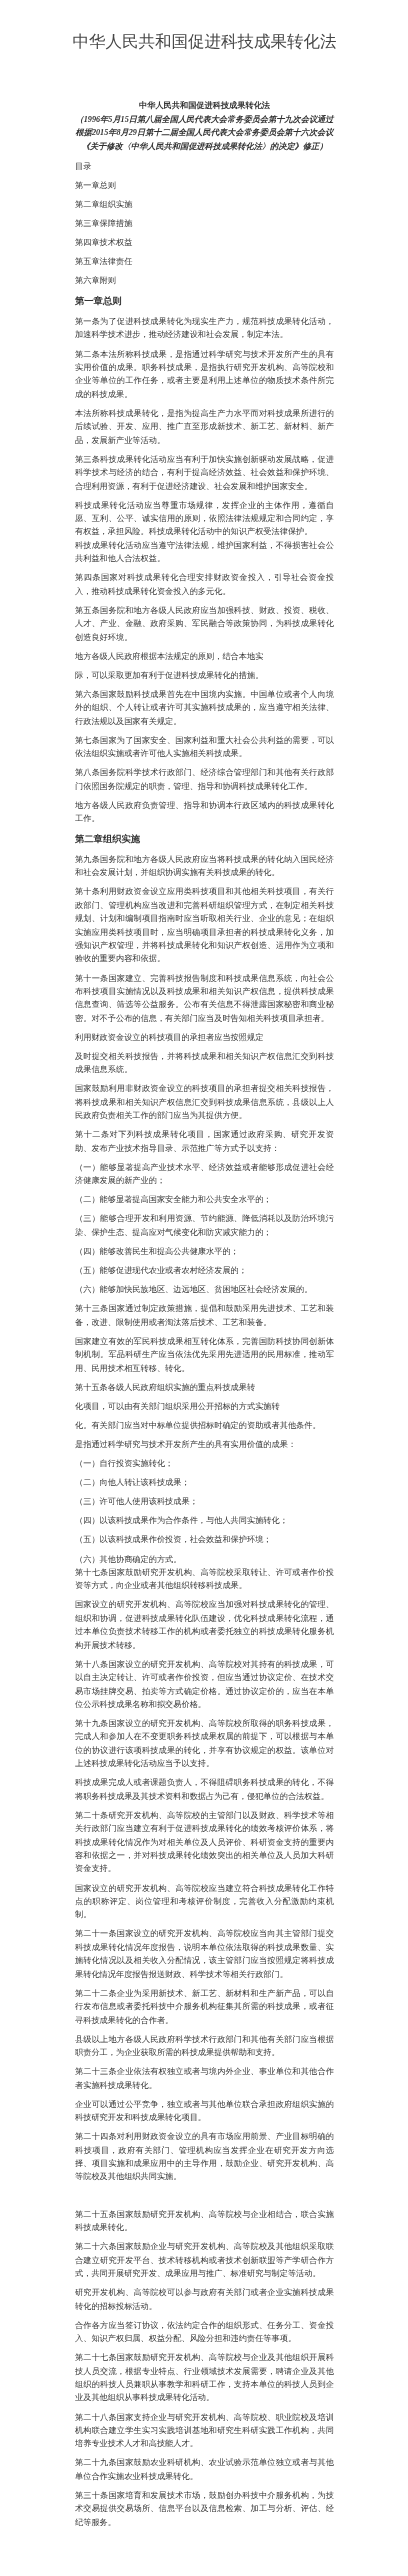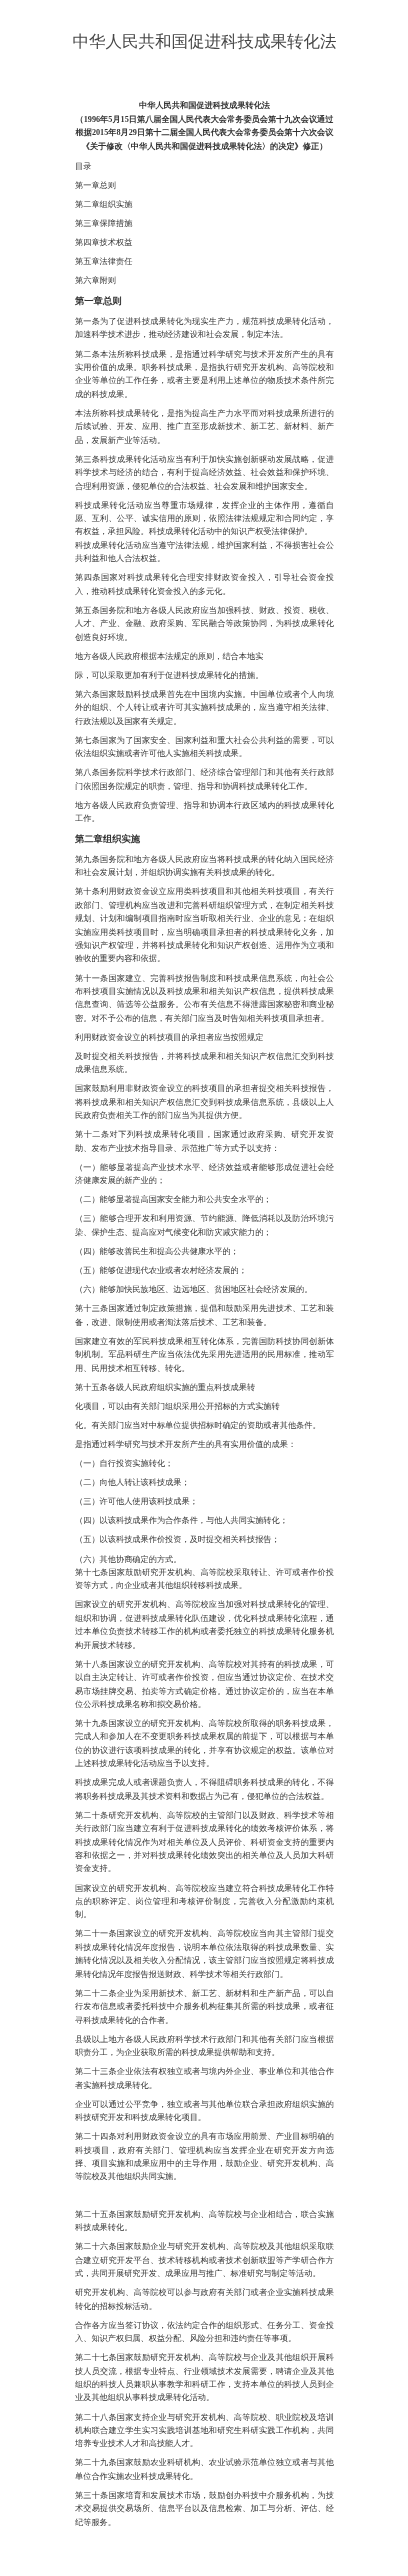--- a/index.html
+++ b/index.html
@@ -12,21 +12,21 @@
     padding-top:31px;margin:0 0 47px 0;
     font-size:16.5px;font-weight:400;color:#464646;
     text-align:center;white-space:nowrap;letter-spacing:0px;line-height:1.3;
   }
   .content{width:259px;margin:0 auto;}
   .content p{
     margin:0 0 5.7px 0;font-size:8.2px;line-height:13.4px;
     text-align:justify;color:#333333;
   }
   .b-sub{font-weight:bold;text-align:center !important;margin-bottom:0 !important;}
-  .b-notice{font-weight:bold;text-align:center !important;margin-bottom:6.7px !important;}
+  .b-notice{font-weight:bold;text-align:center !important;margin-bottom:6.7px !important;font-style:italic;}
   .b-h{font-size:9.3px !important;font-weight:bold;color:#262626;margin:7.2px 0 6.7px 0 !important;text-align:left !important;}
   .b-pt{margin-top:-5.7px !important;}
   .b-pg{margin-bottom:24px !important;}
 </style>
 </head>
 <body>
 
 <div class="page">
   <h1 class="title">中华人民共和国促进科技成果转化法</h1>
   <div class="content">
@@ -36,21 +36,21 @@
       <p class="b-toc">第一章总则</p>
       <p class="b-toc">第二章组织实施</p>
       <p class="b-toc">第三章保障措施</p>
       <p class="b-toc">第四章技术权益</p>
       <p class="b-toc">第五章法律责任</p>
       <p class="b-toc">第六章附则</p>
       <p class="b-h">第一章总则</p>
       <p class="b-p">第一条为了促进科技成果转化为现实生产力，规范科技成果转化活动，加速科学技术进步，推动经济建设和社会发展，制定本法。</p>
       <p class="b-p">第二条本法所称科技成果，是指通过科学研究与技术开发所产生的具有实用价值的成果。职务科技成果，是指执行研究开发机构、高等院校和企业等单位的工作任务，或者主要是利用上述单位的物质技术条件所完成的科技成果。</p>
       <p class="b-p">本法所称科技成果转化，是指为提高生产力水平而对科技成果所进行的后续试验、开发、应用、推广直至形成新技术、新工艺、新材料、新产品，发展新产业等活动。</p>
-      <p class="b-p">第三条科技成果转化活动应当有利于加快实施创新驱动发展战略，促进科学技术与经济的结合，有利于提高经济效益、社会效益和保护环境、合理利用资源，侵犯单位的合法权益、社会发展和维护国家安全。</p>
+      <p class="b-p">第三条科技成果转化活动应当有利于加快实施创新驱动发展战略，促进科学技术与经济的结合，有利于提高经济效益、社会效益和保护环境、合理利用资源，有利于促进经济建设、社会发展和维护国家安全。</p>
       <p class="b-p">科技成果转化活动应当尊重市场规律，发挥企业的主体作用，遵循自愿、互利、公平、诚实信用的原则，依照法律法规规定和合同约定，享有权益，承担风险。科技成果转化活动中的知识产权受法律保护。</p>
       <p class="b-pt">科技成果转化活动应当遵守法律法规，维护国家利益，不得损害社会公共利益和他人合法权益。</p>
       <p class="b-p">第四条国家对科技成果转化合理安排财政资金投入，引导社会资金投入，推动科技成果转化资金投入的多元化。</p>
       <p class="b-p">第五条国务院和地方各级人民政府应当加强科技、财政、投资、税收、人才、产业、金融、政府采购、军民融合等政策协同，为科技成果转化创造良好环境。</p>
       <p class="b-p">地方各级人民政府根据本法规定的原则，结合本地实</p>
       <p class="b-p">际，可以采取更加有利于促进科技成果转化的措施。</p>
       <p class="b-p">第六条国家鼓励科技成果首先在中国境内实施。中国单位或者个人向境外的组织、个人转让或者许可其实施科技成果的，应当遵守相关法律、行政法规以及国家有关规定。</p>
       <p class="b-p">第七条国家为了国家安全、国家利益和重大社会公共利益的需要，可以依法组织实施或者许可他人实施相关科技成果。</p>
       <p class="b-p">第八条国务院科学技术行政部门、经济综合管理部门和其他有关行政部门依照国务院规定的职责，管理、指导和协调科技成果转化工作。</p>
       <p class="b-p">地方各级人民政府负责管理、指导和协调本行政区域内的科技成果转化工作。</p>
@@ -71,21 +71,21 @@
       <p class="b-p">第十三条国家通过制定政策措施，提倡和鼓励采用先进技术、工艺和装备，改进、限制使用或者淘汰落后技术、工艺和装备。</p>
       <p class="b-p">国家建立有效的军民科技成果相互转化体系，完善国防科技协同创新体制机制。军品科研生产应当依法优先采用先进适用的民用标准，推动军用、民用技术相互转移、转化。</p>
       <p class="b-p">第十五条各级人民政府组织实施的重点科技成果转</p>
       <p class="b-p">化项目，可以由有关部门组织采用公开招标的方式实施转</p>
       <p class="b-p">化。有关部门应当对中标单位提供招标时确定的资助或者其他条件。</p>
       <p class="b-p">是指通过科学研究与技术开发所产生的具有实用价值的成果：</p>
       <p class="b-p">（一）自行投资实施转化；</p>
       <p class="b-p">（二）向他人转让该科技成果；</p>
       <p class="b-p">（三）许可他人使用该科技成果；</p>
       <p class="b-p">（四）以该科技成果作为合作条件，与他人共同实施转化；</p>
-      <p class="b-p">（五）以该科技成果作价投资，及时提交相关科技报告；</p>
+      <p class="b-p">（五）以该科技成果作价投资，社会效益和保护环境；</p>
       <p class="b-p">（六）其他协商确定的方式。</p>
       <p class="b-pt">第十七条国家鼓励研究开发机构、高等院校采取转让、许可或者作价投资等方式，向企业或者其他组织转移科技成果。</p>
       <p class="b-p">国家设立的研究开发机构、高等院校应当加强对科技成果转化的管理、组织和协调，促进科技成果转化队伍建设，优化科技成果转化流程，通过本单位负责技术转移工作的机构或者委托独立的科技成果转化服务机构开展技术转移。</p>
       <p class="b-p">第十八条国家设立的研究开发机构、高等院校对其持有的科技成果，可以自主决定转让、许可或者作价投资，但应当通过协议定价、在技术交易市场挂牌交易、拍卖等方式确定价格。通过协议定价的，应当在本单位公示科技成果名称和拟交易价格。</p>
       <p class="b-p">第十九条国家设立的研究开发机构、高等院校所取得的职务科技成果，完成人和参加人在不变更职务科技成果权属的前提下，可以根据与本单位的协议进行该项科技成果的转化，并享有协议规定的权益。该单位对上述科技成果转化活动应当予以支持。</p>
       <p class="b-p">科技成果完成人或者课题负责人，不得阻碍职务科技成果的转化，不得将职务科技成果及其技术资料和数据占为己有，侵犯单位的合法权益。</p>
       <p class="b-p">第二十条研究开发机构、高等院校的主管部门以及财政、科学技术等相关行政部门应当建立有利于促进科技成果转化的绩效考核评价体系，将科技成果转化情况作为对相关单位及人员评价、科研资金支持的重要内容和依据之一，并对科技成果转化绩效突出的相关单位及人员加大科研资金支持。</p>
       <p class="b-p">国家设立的研究开发机构、高等院校应当建立符合科技成果转化工作特点的职称评定、岗位管理和考核评价制度，完善收入分配激励约束机制。</p>
       <p class="b-p">第二十一条国家设立的研究开发机构、高等院校应当向其主管部门提交科技成果转化情况年度报告，说明本单位依法取得的科技成果数量、实施转化情况以及相关收入分配情况，该主管部门应当按照规定将科技成果转化情况年度报告报送财政、科学技术等相关行政部门。</p>
       <p class="b-p">第二十二条企业为采用新技术、新工艺、新材料和生产新产品，可以自行发布信息或者委托科技中介服务机构征集其所需的科技成果，或者征寻科技成果转化的合作者。</p>

